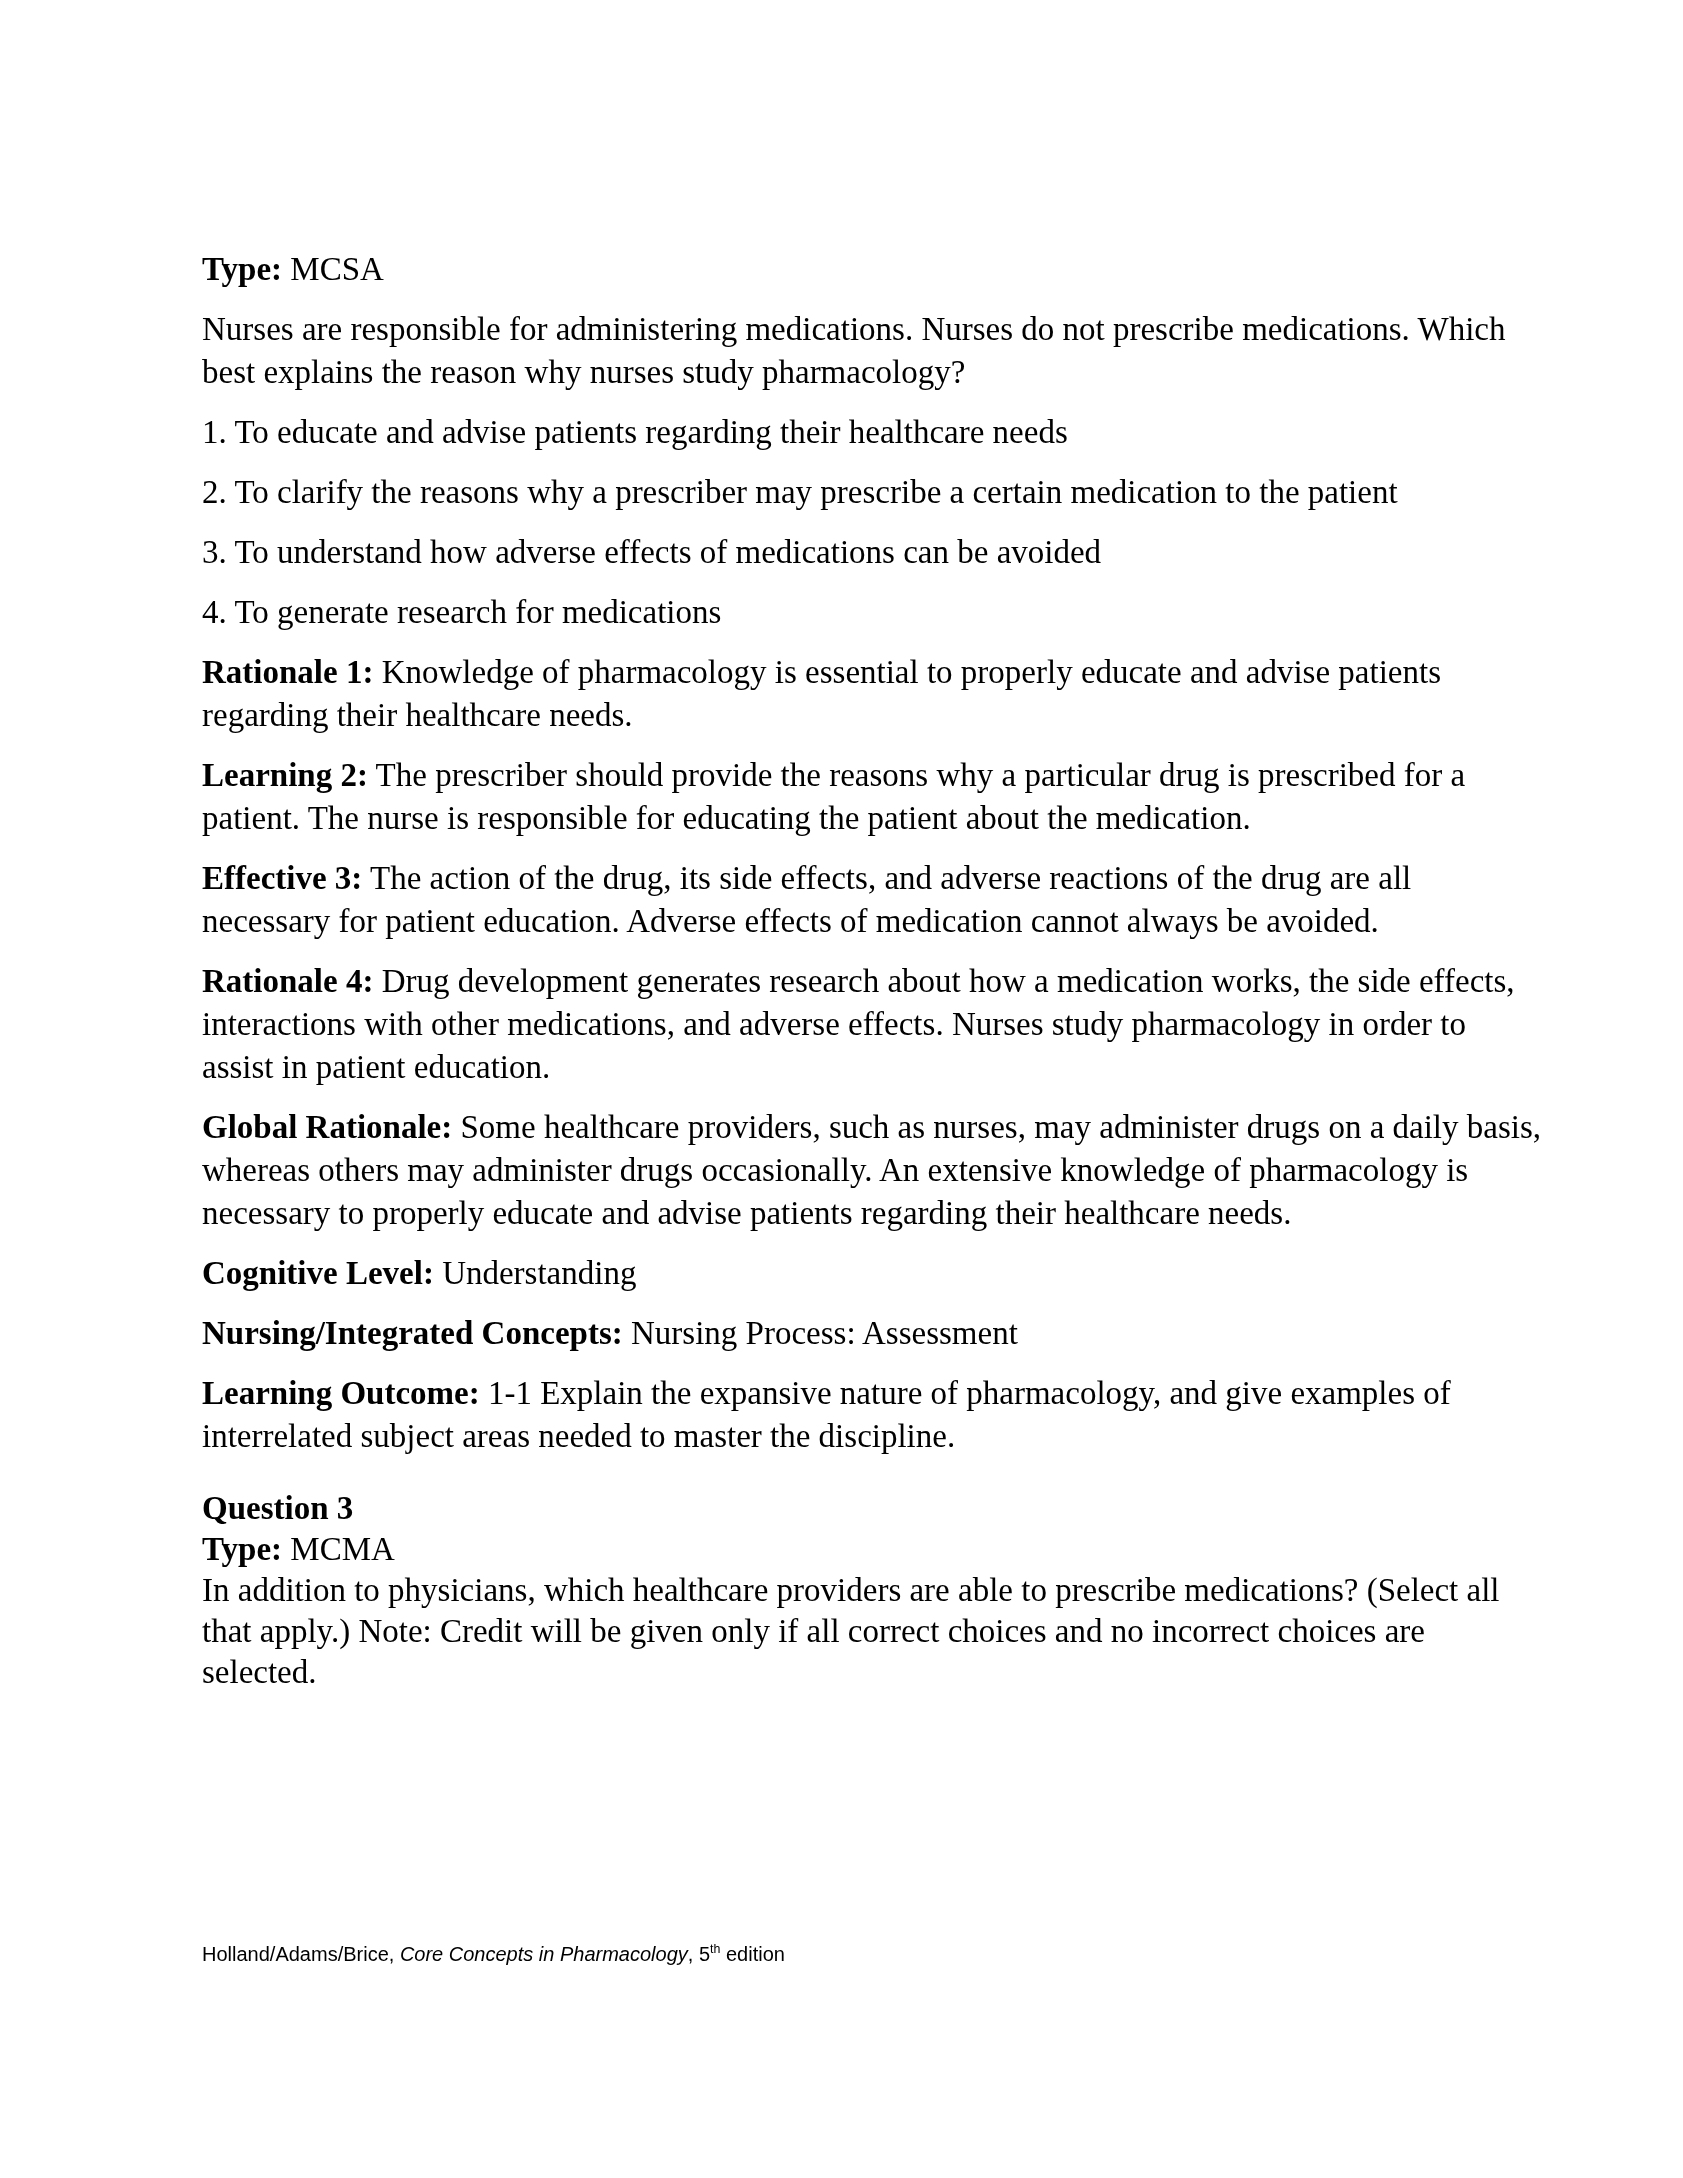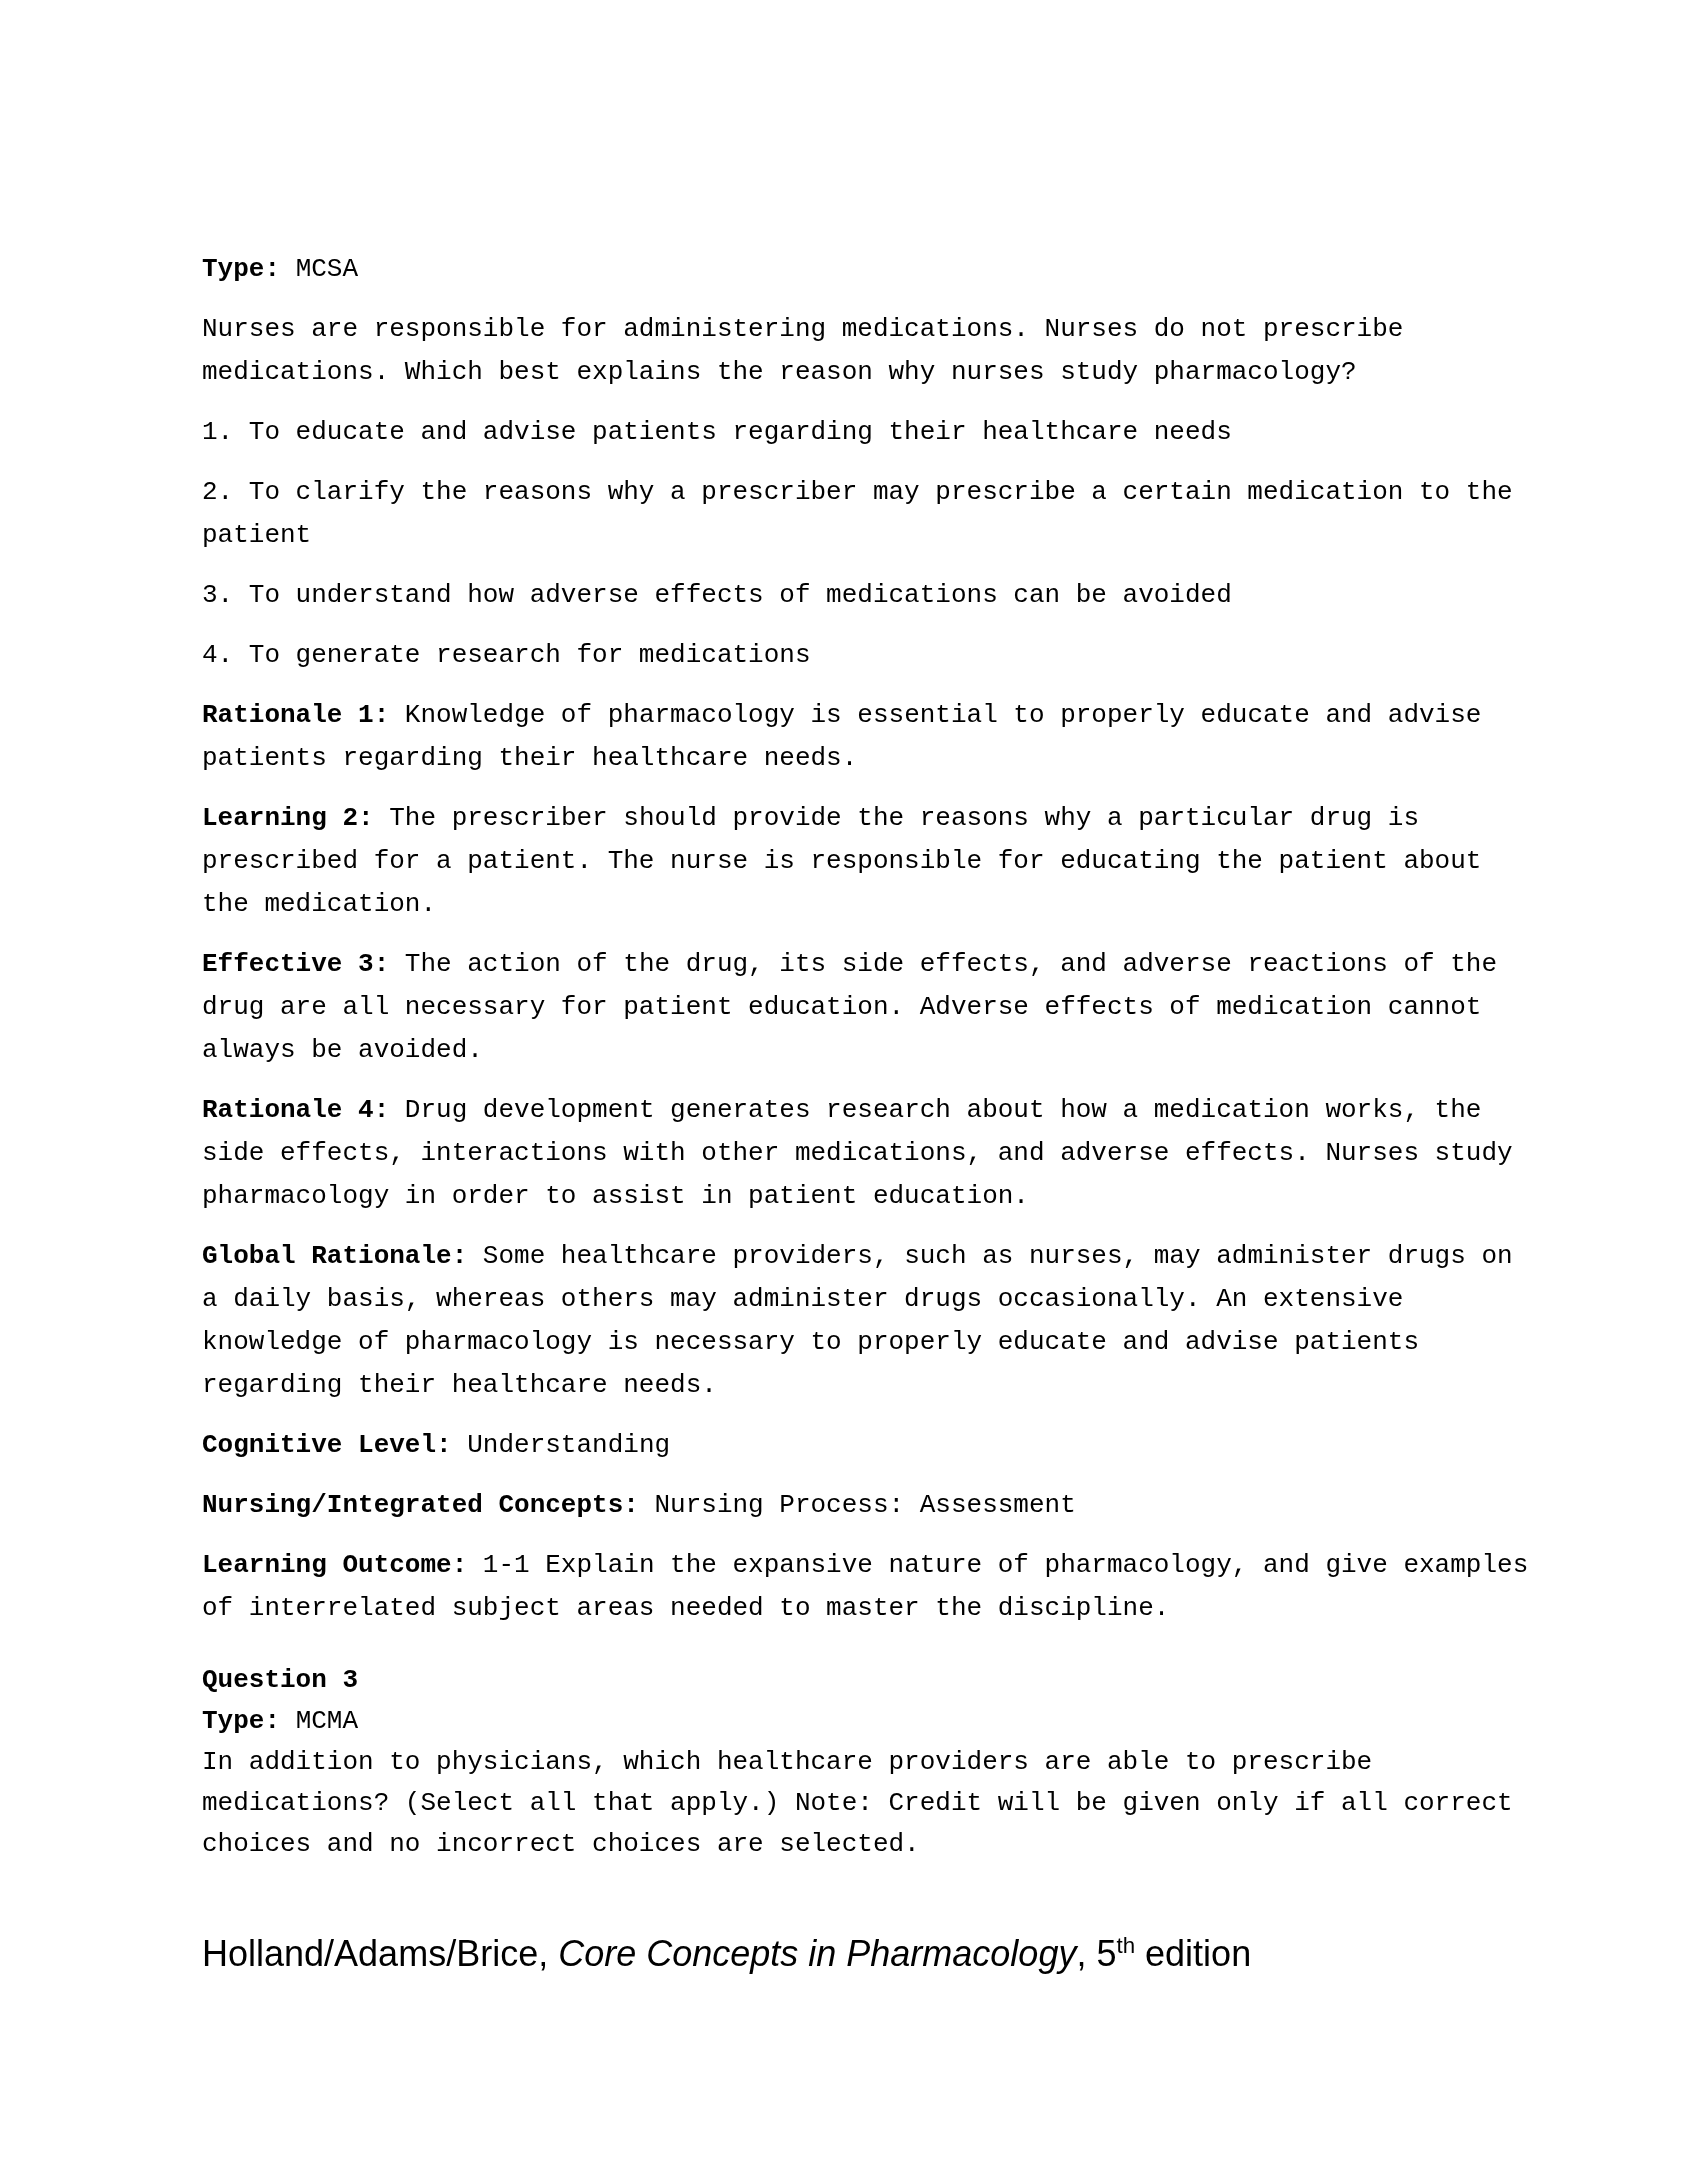--- a/index.html
+++ b/index.html
@@ -10,37 +10,36 @@
     position: relative;
     font-family: "Liberation Serif", serif;
     color: #000000;
     overflow: hidden;
   }
   .content {
     position: absolute;
     left: 202px;
     top: 248px;
     width: 1339px;
-    font-size: 26px;
+    font-size: 33px;
     line-height: 43px;
-    font-family: Liberation Mono, monospace;
   }
   .para { margin: 0 0 17px 0; }
   .para b { font-weight: bold; }
   .q3-block {
     margin-top: 30px;
     line-height: 41px;
   }
   .q3-block .line { margin: 0; }
   .footer {
     position: absolute;
     left: 202px;
     top: 1936px;
     font-family: "Liberation Sans", sans-serif;
-    font-size: 36px;
+    font-size: 20px;
     line-height: 36px;
     white-space: pre-wrap;
   }
   .footer i { font-style: italic; }
   .footer sup {
     font-size: 0.62em;
     vertical-align: super;
     line-height: 0;
   }
 </style>

